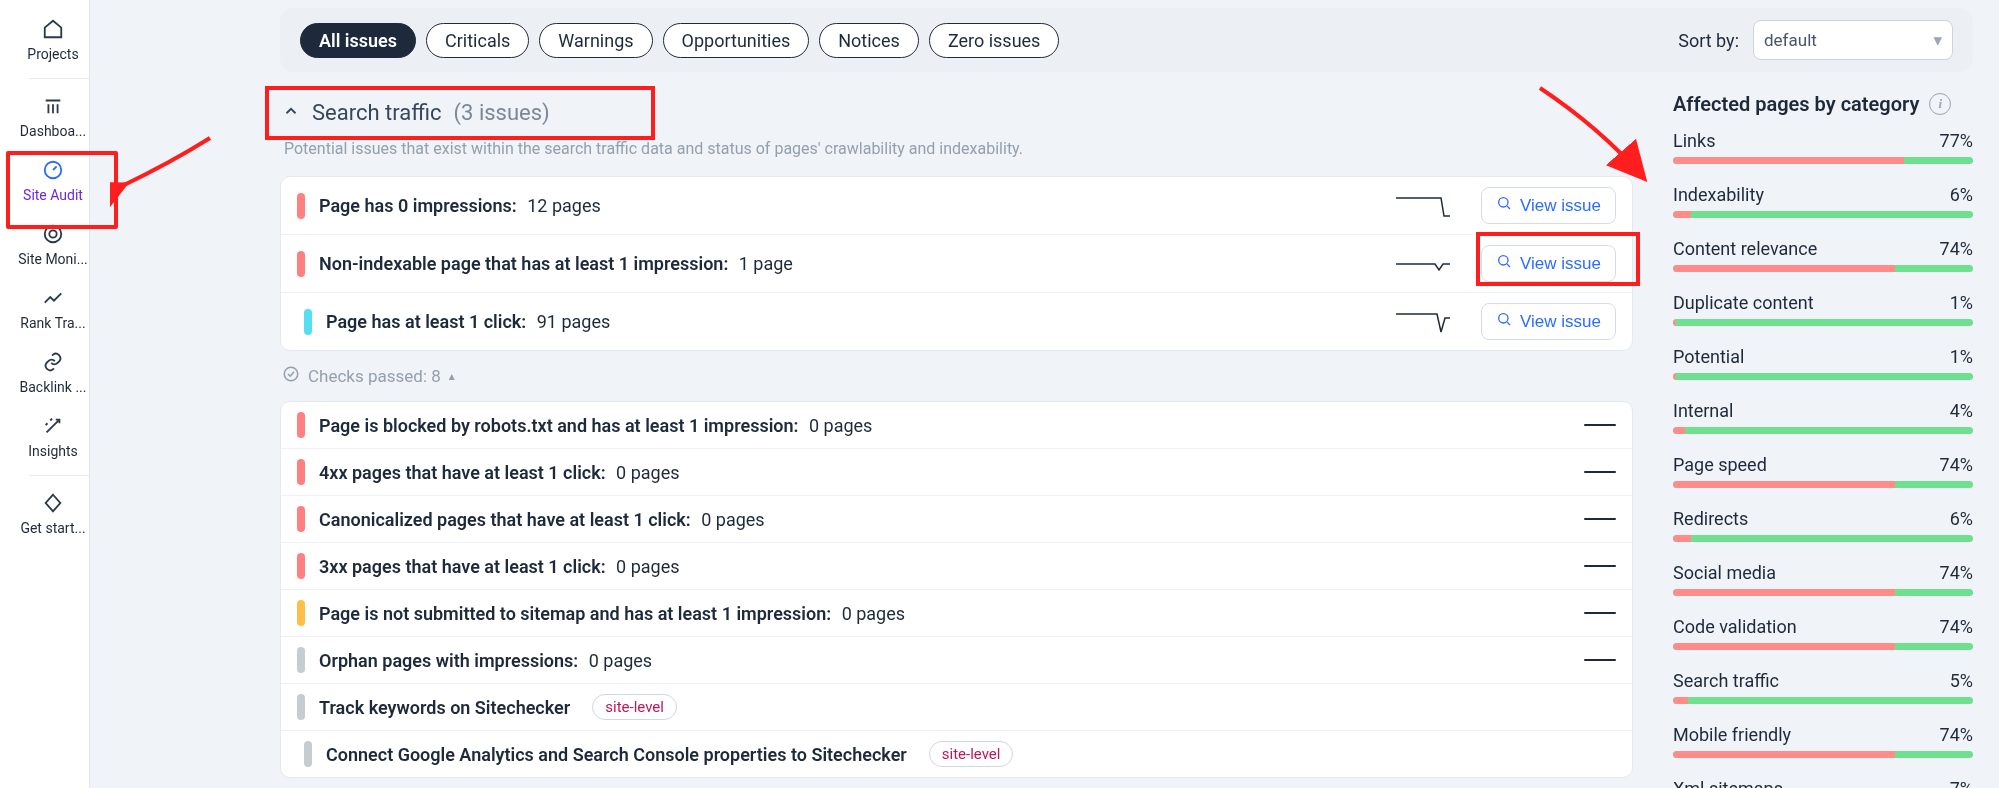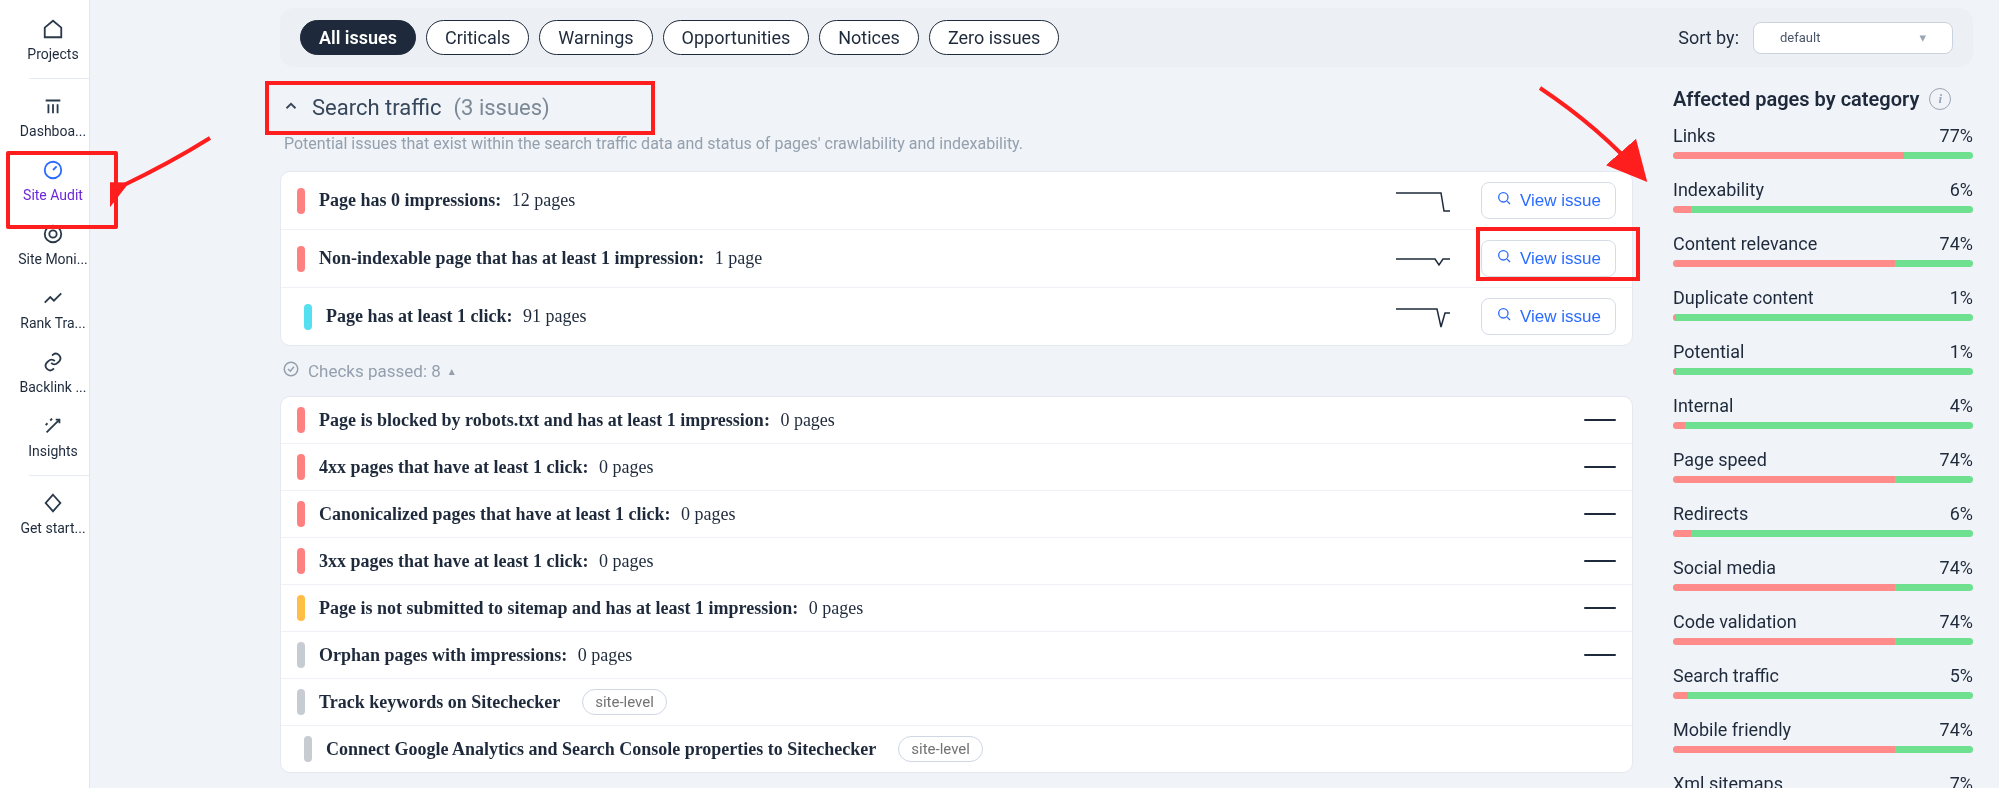--- a/index.html
+++ b/index.html
@@ -96,27 +96,27 @@
     cursor: pointer;
   }
   .chip.active {
     background: #1e2a3b;
     color: #fff;
     border-color: #1e2a3b;
     font-weight: 600;
   }
   .sort-wrap { display: flex; align-items: center; gap: 14px; font-size: 18px; color: #1e2a3b; text-align: right; }
   .select {
-    width: 200px; height: 32px;
+    width: 200px; height: 40px;
     border: 1px solid #cbd3df;
     border-radius: 8px;
     background: #fff;
     display: flex; align-items: center; justify-content: space-between;
-    padding: 0 26px;
-    font-size: 13px; color: #4a5568;
+    padding: 0 10px;
+    font-size: 17px; color: #4a5568;
     cursor: pointer;
   }
   .select .caret { color: #9aa5b5; }
 
   .content-row {
     display: flex; gap: 40px; margin-top: 20px;
   }
   .issues-panel { flex: 1; position: relative; }
 
   .section-header {
@@ -152,21 +152,21 @@
   }
   .issue-row:last-child { border-bottom: none; margin-left: 7px; }
   .pill {
     width: 8px; height: 26px; border-radius: 6px;
     flex: 0 0 auto;
   }
   .pill.red { background: #ff8080; }
   .pill.cyan { background: #55e0f2; }
   .pill.amber { background: #ffbf47; }
   .pill.gray { background: #c7cbd2; }
-  .issue-title { font-weight: 600; font-size: 18px; color: #1e2a3b; font-family: Liberation Serif, serif; }
+  .issue-title { font-weight: 600; font-size: 18px; color: #1e2a3b; }
   .issue-title .sub { font-weight: 400; color: #1e2a3b; margin-left: 6px; }
   .spark {
     margin-left: auto;
     width: 56px; height: 28px;
     display: inline-flex; align-items: center; justify-content: center;
   }
   .btn-view {
     border: 1px solid #d6dce6;
     background: #fff;
     color: #2b6cff;
@@ -195,21 +195,21 @@
     margin: 14px 2px 14px 2px;
     cursor: pointer;
   }
   .checks-passed .caret { font-size: 12px; }
 
   .badge-site {
     border: 1px solid #cfd7e3;
     border-radius: 999px;
     padding: 3px 12px;
     font-size: 15px;
-    color: #737373;
+    color: #be185d;
     margin-left: 8px;
   }
 
   .mini-line {
     width: 32px; height: 2px; background: #1e2a3b; border-radius: 1px;
     margin-left: auto;
   }
 
   
   .right-panel { width: 300px; }

